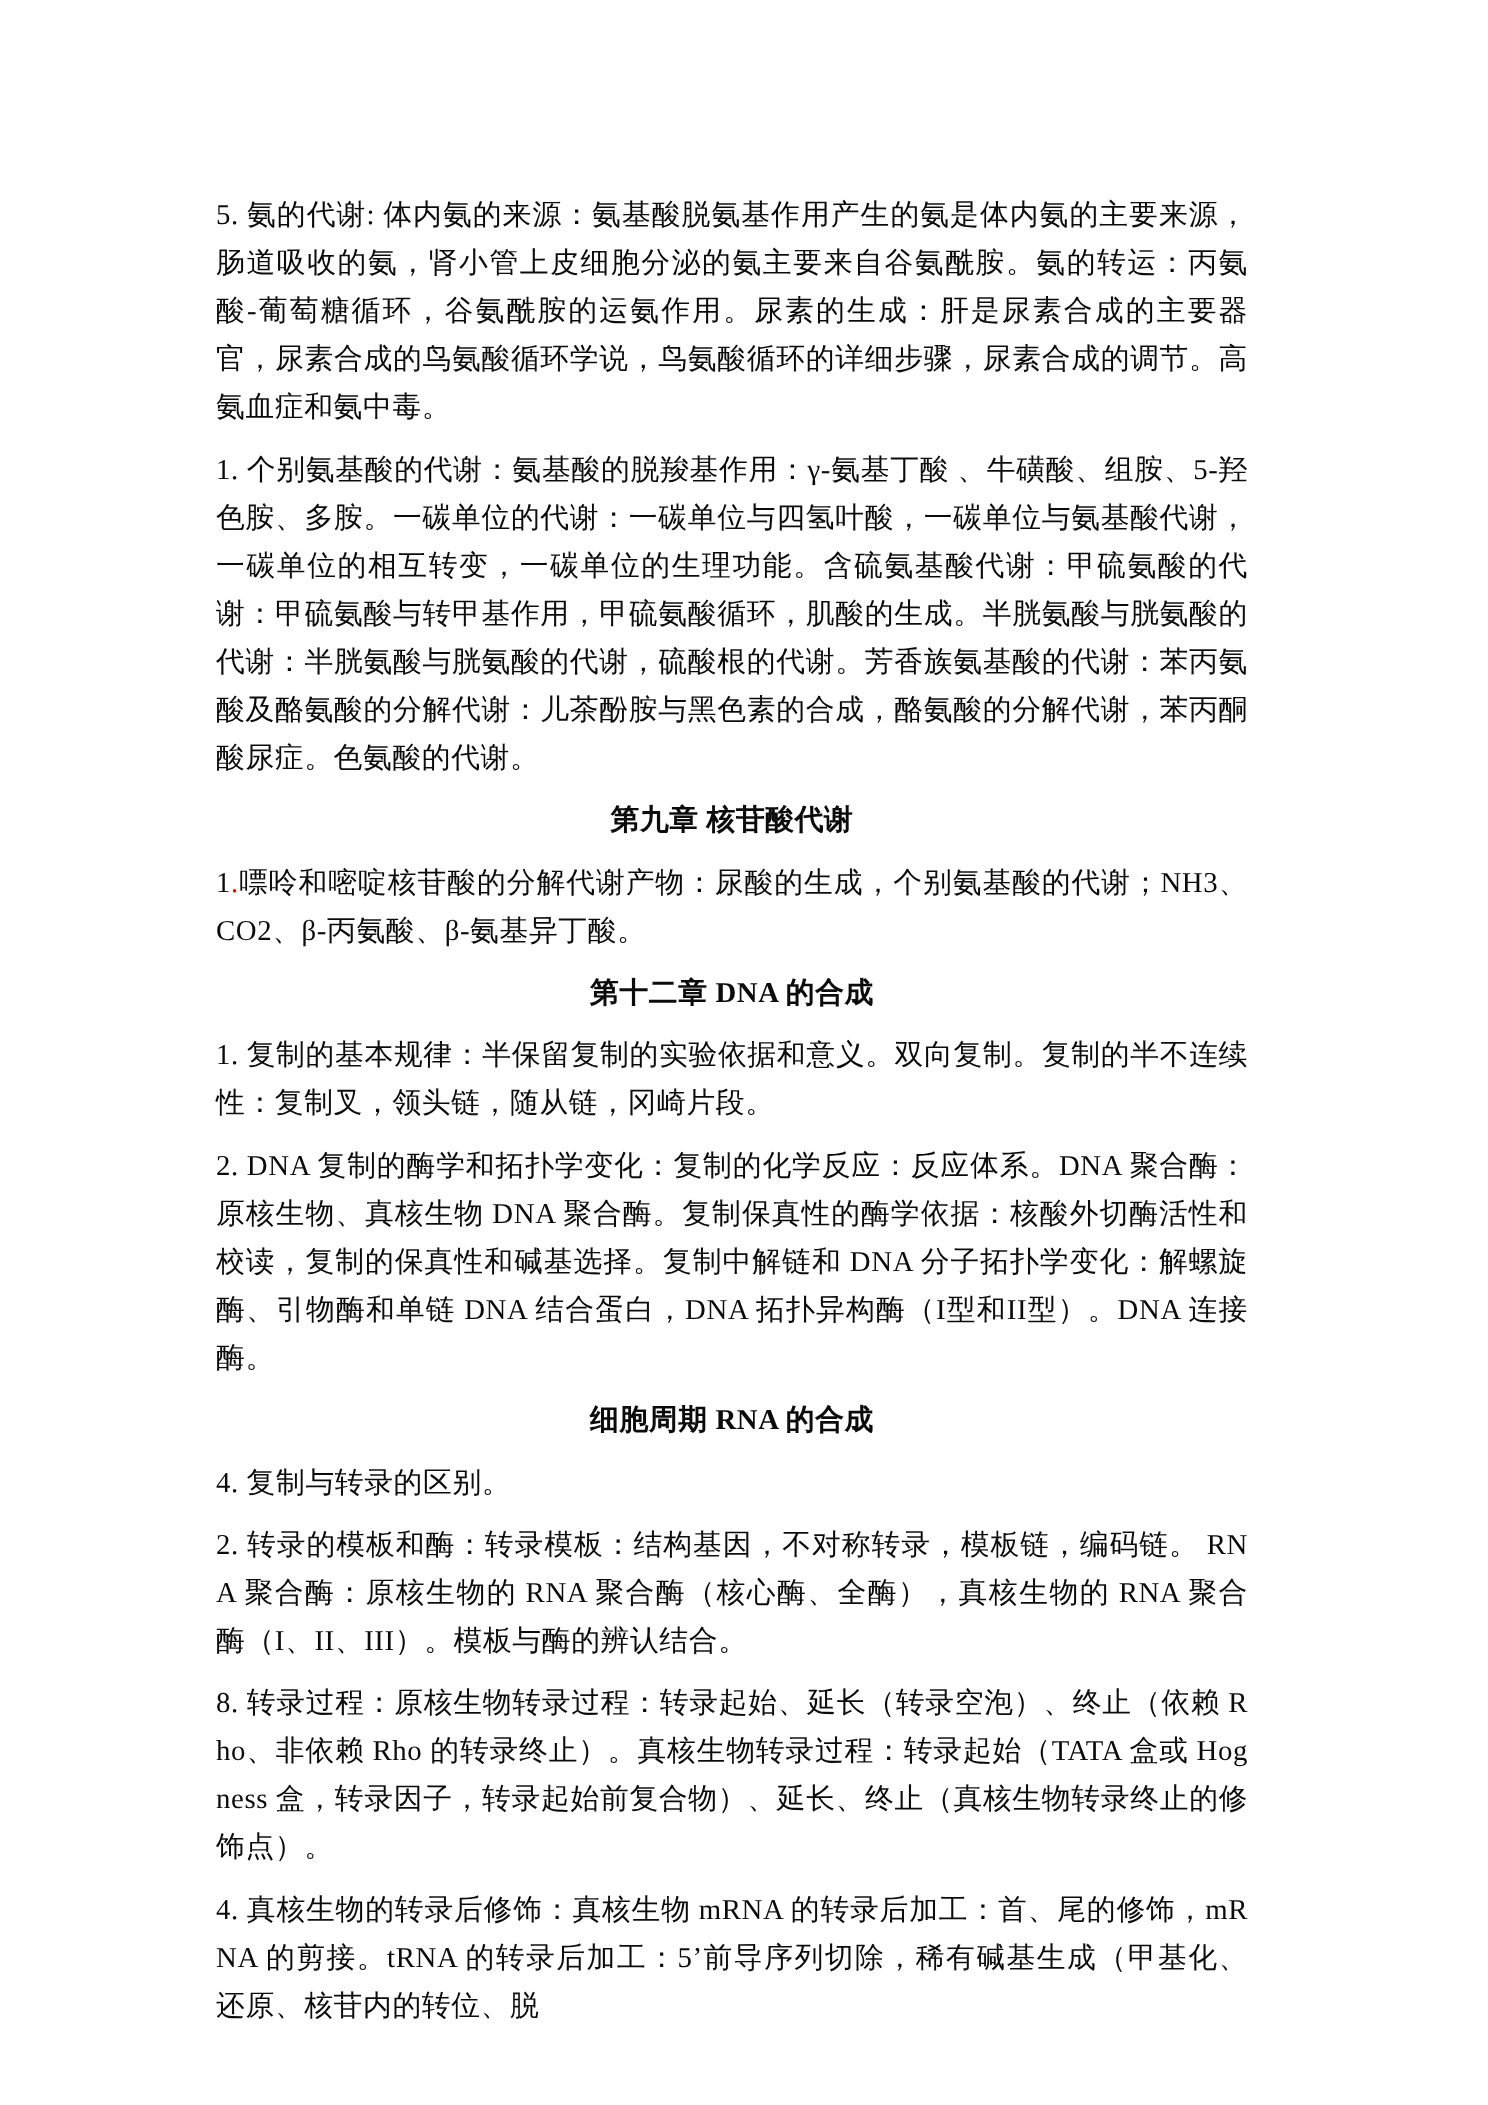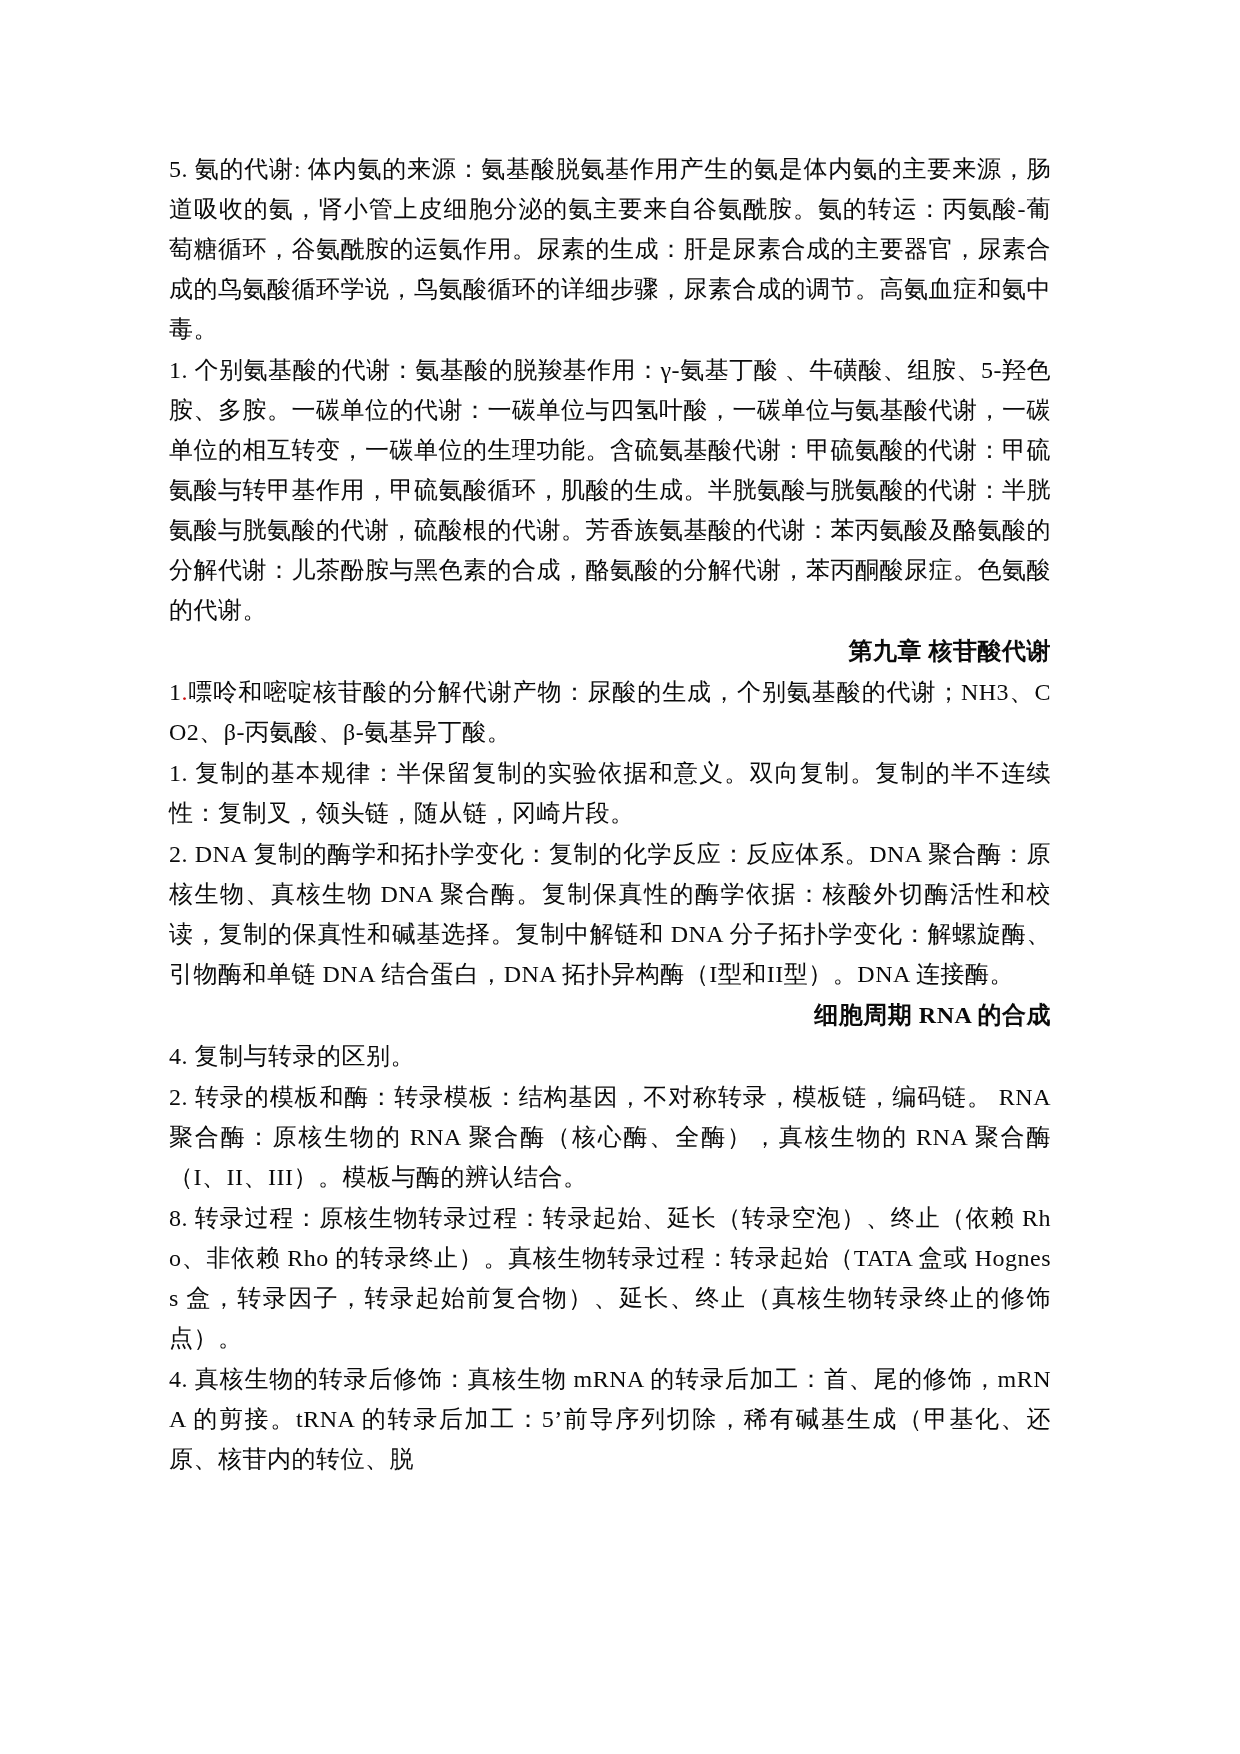--- a/index.html
+++ b/index.html
@@ -12,42 +12,43 @@
     width: 1240px;
     height: 1754px;
     background: #ffffff;
     box-sizing: border-box;
     padding: 148px 188px 0 168px;
     overflow: hidden;
     font-family: "Liberation Serif", "DejaVu Serif", serif;
     color: #0b0b0b;
   }
   .para {
-    margin: 1px;
+    margin: 12px;
     font-size: 24px;
     line-height: 40px;
     text-align: justify;
     letter-spacing: 0.5px;
     word-break: break-all;
   }
   .para.heading {
     font-weight: bold;
-    text-align: right;
+    text-align: center;
   }
   .seg-red { color: #cc1111; }
 </style>
 </head>
 <body>
 
 <div class="page">
   <div id="content">
       <p class="para"><span>5. 氨的代谢: 体内氨的来源：氨基酸脱氨基作用产生的氨是体内氨的主要来源，肠道吸收的氨，肾小管上皮细胞分泌的氨主要来自谷氨酰胺。氨的转运：丙氨酸-葡萄糖循环，谷氨酰胺的运氨作用。尿素的生成：肝是尿素合成的主要器官，尿素合成的鸟氨酸循环学说，鸟氨酸循环的详细步骤，尿素合成的调节。高氨血症和氨中毒。</span></p>
       <p class="para"><span>1. 个别氨基酸的代谢：氨基酸的脱羧基作用：γ-氨基丁酸 、牛磺酸、组胺、5-羟色胺、多胺。一碳单位的代谢：一碳单位与四氢叶酸，一碳单位与氨基酸代谢，一碳单位的相互转变，一碳单位的生理功能。含硫氨基酸代谢：甲硫氨酸的代谢：甲硫氨酸与转甲基作用，甲硫氨酸循环，肌酸的生成。半胱氨酸与胱氨酸的代谢：半胱氨酸与胱氨酸的代谢，硫酸根的代谢。芳香族氨基酸的代谢：苯丙氨酸及酪氨酸的分解代谢：儿茶酚胺与黑色素的合成，酪氨酸的分解代谢，苯丙酮酸尿症。色氨酸的代谢。</span></p>
       <p class="para heading"><span>第九章 核苷酸代谢</span></p>
       <p class="para"><span>1</span><span class="seg-red">.</span><span>嘌呤和嘧啶核苷酸的分解代谢产物：尿酸的生成，个别氨基酸的代谢；NH3、CO2、β-丙氨酸、β-氨基异丁酸。</span></p>
+      <p class="para heading"><span>第十二章 DNA 的合成</span></p>
       <p class="para"><span>1. 复制的基本规律：半保留复制的实验依据和意义。双向复制。复制的半不连续性：复制叉，领头链，随从链，冈崎片段。</span></p>
       <p class="para"><span>2. DNA 复制的酶学和拓扑学变化：复制的化学反应：反应体系。DNA 聚合酶：原核生物、真核生物 DNA 聚合酶。复制保真性的酶学依据：核酸外切酶活性和校读，复制的保真性和碱基选择。复制中解链和 DNA 分子拓扑学变化：解螺旋酶、引物酶和单链 DNA 结合蛋白，DNA 拓扑异构酶（I型和II型）。DNA 连接酶。</span></p>
       <p class="para heading"><span>细胞周期 RNA 的合成</span></p>
       <p class="para"><span>4. 复制与转录的区别。</span></p>
       <p class="para"><span>2. 转录的模板和酶：转录模板：结构基因，不对称转录，模板链，编码链。 RNA 聚合酶：原核生物的 RNA 聚合酶（核心酶、全酶），真核生物的 RNA 聚合酶（I、II、III）。模板与酶的辨认结合。</span></p>
       <p class="para"><span>8. 转录过程：原核生物转录过程：转录起始、延长（转录空泡）、终止（依赖 Rho、非依赖 Rho 的转录终止）。真核生物转录过程：转录起始（TATA 盒或 Hogness 盒，转录因子，转录起始前复合物）、延长、终止（真核生物转录终止的修饰点）。</span></p>
       <p class="para"><span>4. 真核生物的转录后修饰：真核生物 mRNA 的转录后加工：首、尾的修饰，mRNA 的剪接。tRNA 的转录后加工：5’前导序列切除，稀有碱基生成（甲基化、还原、核苷内的转位、脱</span></p>
     </div>
 </div>
 

